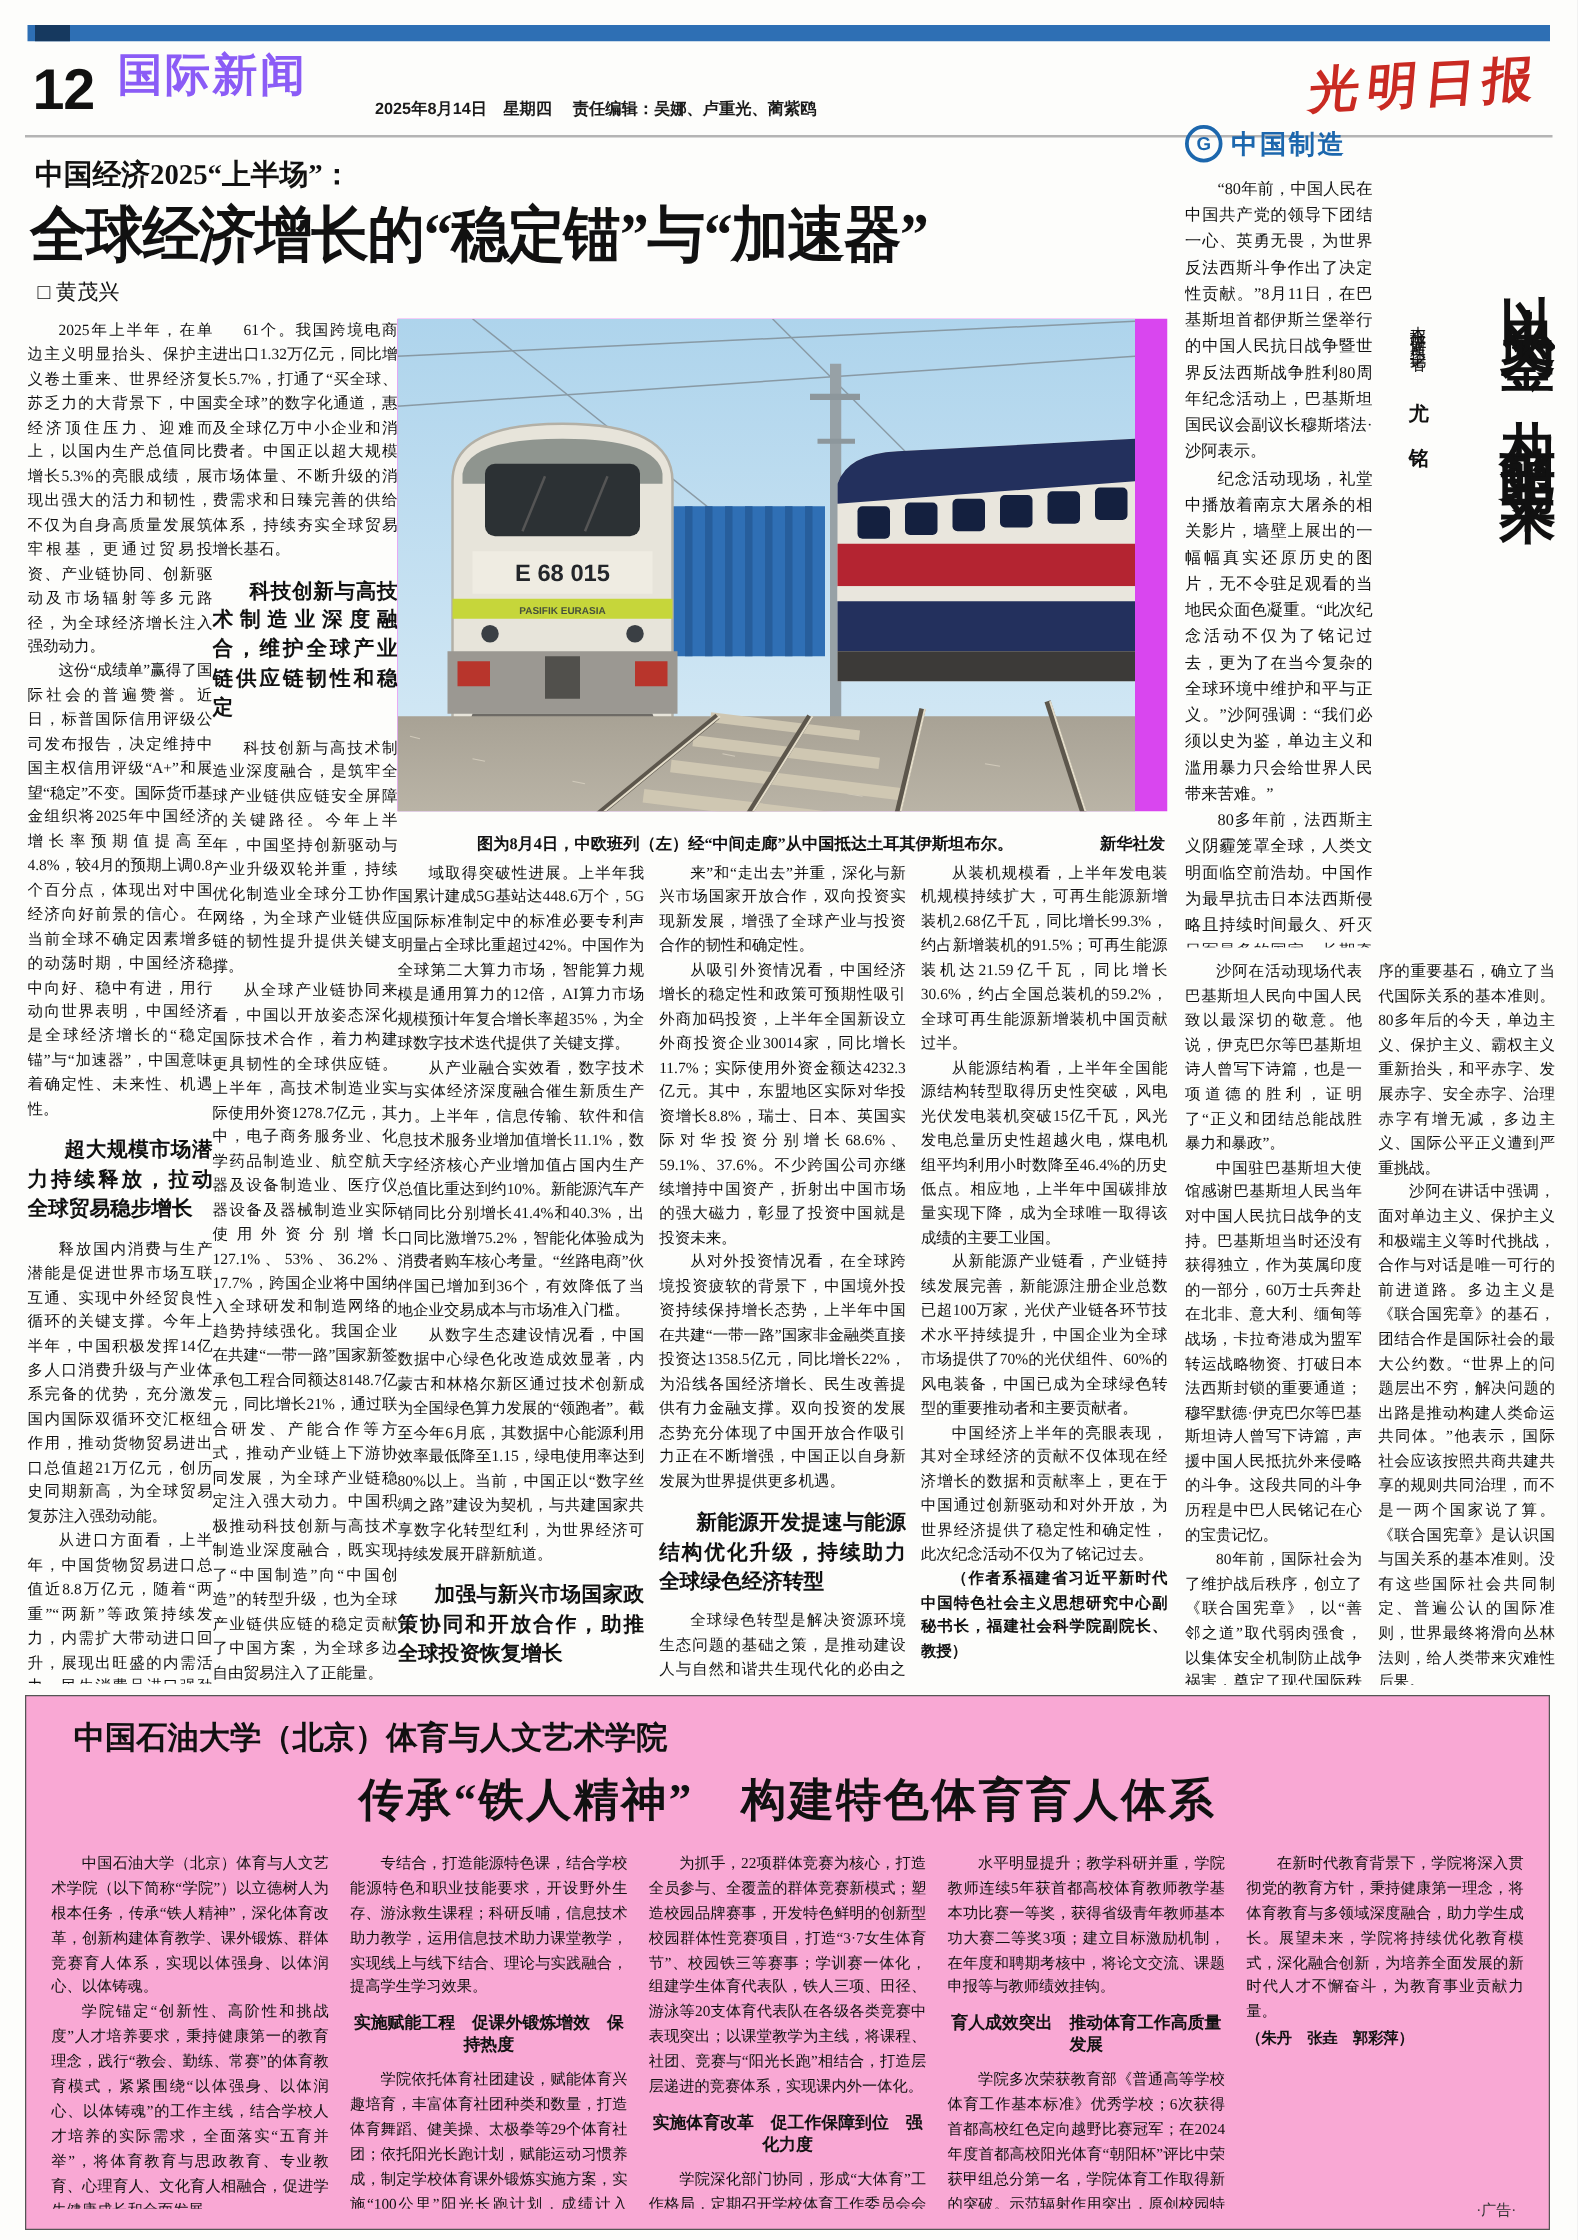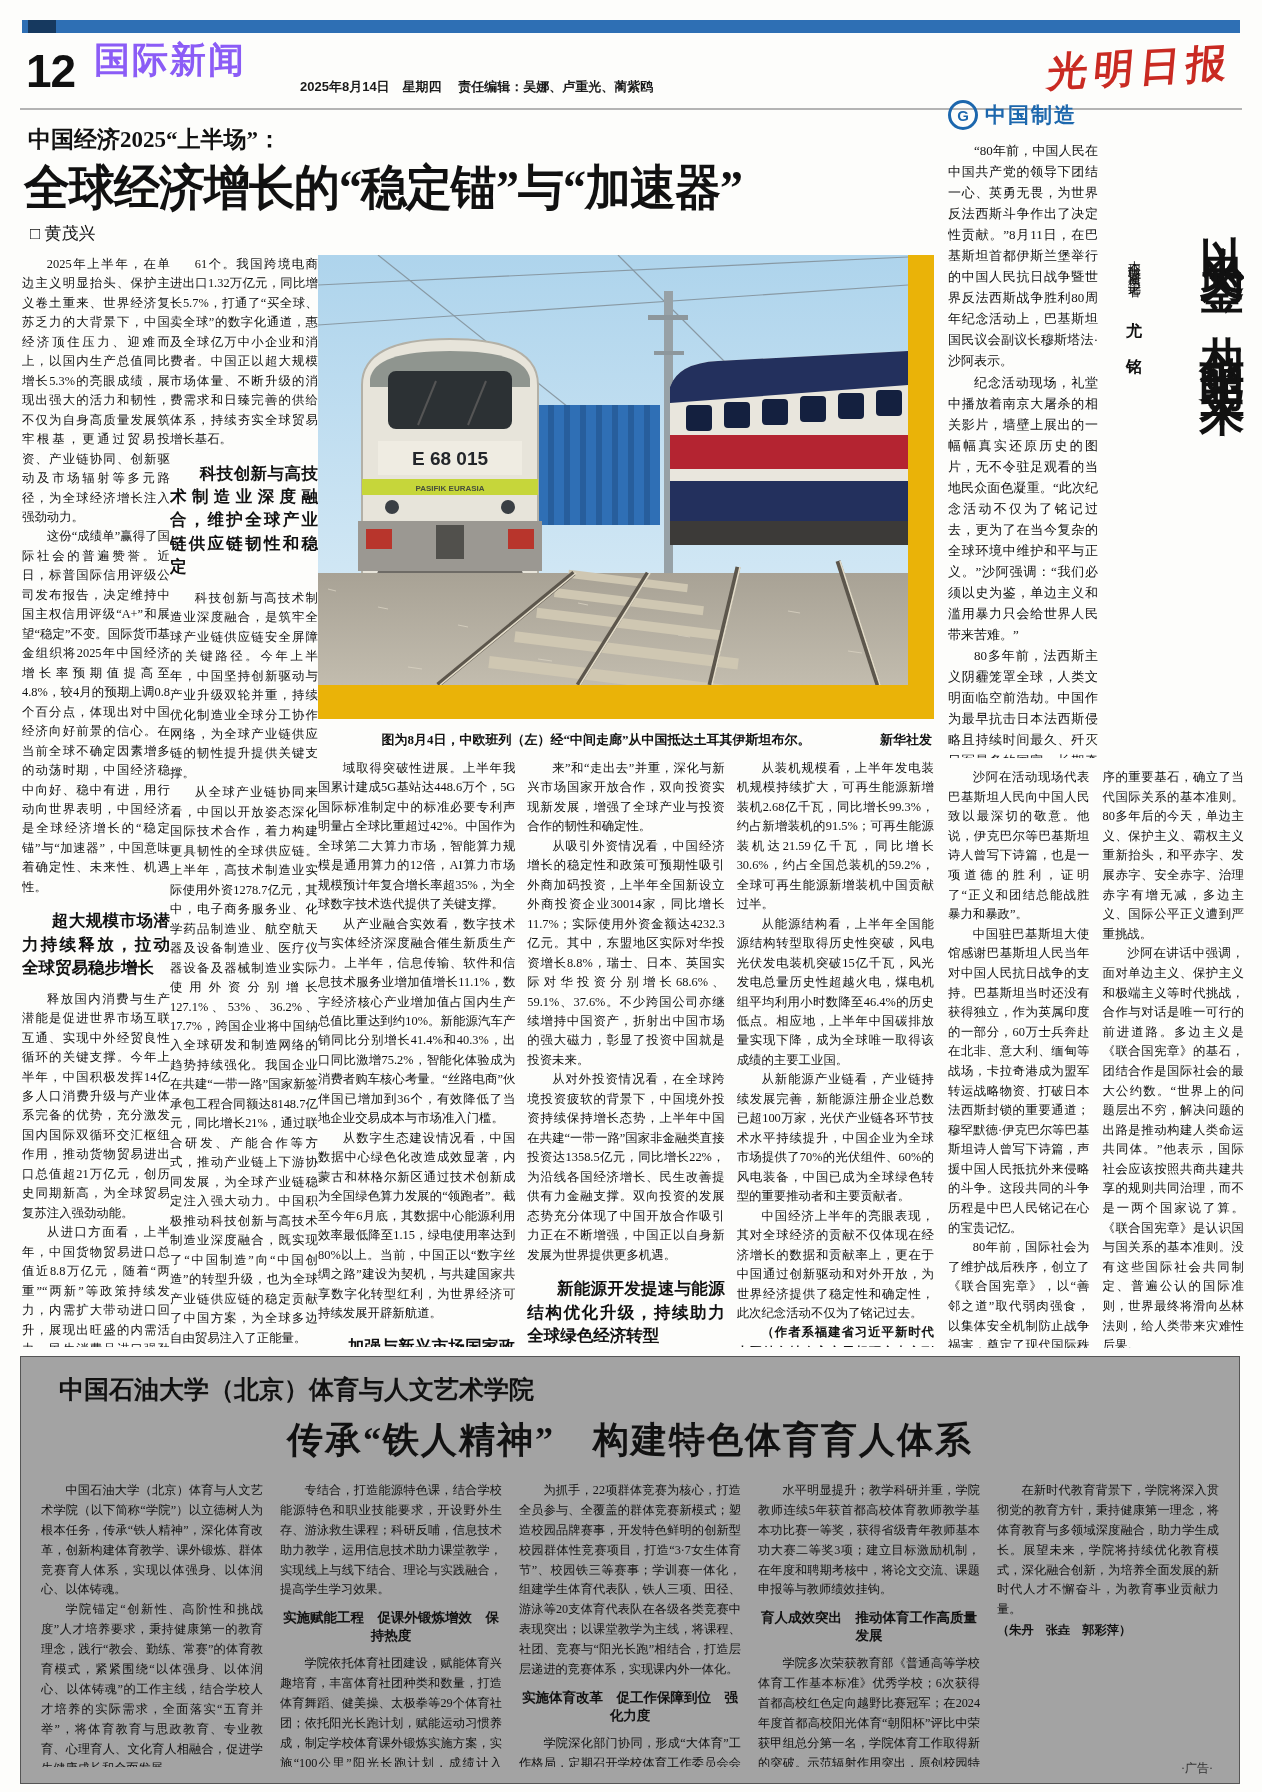--- a/index.html
+++ b/index.html
@@ -19,22 +19,22 @@
   .hrule{position:absolute;left:20px;top:108px;width:1222px;height:2px;background:#b4b4b4;}
   
   #main-article{position:absolute;left:22px;top:120px;width:912px;height:1228px;overflow:hidden;}
   .kicker{font-size:23px;font-weight:700;margin:4px 0 6px 6px;}
   .headline{font-size:46px;font-weight:900;letter-spacing:-1px;line-height:1.15;margin:0 0 8px 2px;
             font-family:"Liberation Serif","DejaVu Serif",serif;transform:scaleY(1.05);transform-origin:left top;}
   .byline{font-size:17px;margin:8px 0 10px 8px;}
   .bodyrow{display:flex;height:1092px;}
   .ncol{flex:0 0 148px;overflow:hidden;}
   .rightblock{flex:1;display:flex;flex-direction:column;}
-  .photo-wrap{height:464px;overflow:hidden;background:#eab308;}
-  .caption-row{display:flex;align-items:center;gap:8px;padding:7px 2px 5px 2px;height:28px;}
+  .photo-wrap{height:394px;overflow:hidden;background:#d946ef;}
+  .caption-row{display:flex;align-items:flex-end;gap:8px;padding:7px 2px 5px 2px;height:28px;}
   .caption{font-size:13px;font-weight:700;flex:1;text-align:center;}
   .credit{font-size:13px;font-weight:700;white-space:nowrap;}
   .under-row{display:flex;gap:12px;flex:1;overflow:hidden;}
   .ucol{flex:1;overflow:hidden;}
   .blk{margin:0;text-align:justify;}
   .blk.para{font-size:12.4px;line-height:1.57;text-indent:2em;}
   .blk.sub{font-family:"Liberation Sans","DejaVu Sans",sans-serif;font-size:16.5px;font-weight:700;
            line-height:1.42;margin:12px 0 10px;text-indent:1.8em;}
   .blk.attr{font-size:12.4px;line-height:1.57;font-weight:700;text-indent:2em;}
   
@@ -49,21 +49,21 @@
   .feat-intro{flex:1;overflow:hidden;padding-right:6px;}
   .feat-intro .blk.para{font-size:13px;line-height:1.62;}
   .v-byline{writing-mode:vertical-rl;font-size:13px;width:40px;padding-top:110px;letter-spacing:3px;}
   .v-byline .vname{font-size:16px;font-weight:700;margin-top:26px;letter-spacing:10px;}
   .v-headline{writing-mode:vertical-rl;font-size:45px;font-weight:900;width:100px;letter-spacing:11px;
           padding-top:60px;line-height:1.0;font-family:"Liberation Serif","DejaVu Serif",serif;}
   .feat-rest{margin-top:10px;column-count:2;column-gap:13px;height:596px;overflow:hidden;}
   .feat-rest .blk.para{font-size:12.4px;line-height:1.58;}
   
   #promo{position:absolute;left:20px;top:1356px;width:1220px;height:428px;border:1.5px solid #555;
-         box-sizing:border-box;padding:14px 20px 8px;overflow:hidden;background:#a3a3a3;}
+         box-sizing:border-box;padding:14px 20px 8px;overflow:hidden;background:#f9a8d4;}
   .promo-kicker{font-family:"Liberation Sans","DejaVu Sans",sans-serif;font-size:25px;font-weight:900;
          margin:2px 0 10px 18px;}
   .promo-headline{font-size:36px;font-weight:900;text-align:center;letter-spacing:2px;margin:0 0 16px;}
   .promo-cols{display:flex;gap:17px;height:286px;overflow:hidden;}
   .pcol{flex:1;overflow:hidden;}
   .pcol .blk.para{font-size:12.2px;line-height:1.63;}
   .pcol .blk.subc{font-family:"Liberation Sans","DejaVu Sans",sans-serif;font-size:13.5px;font-weight:700;
          text-align:center;margin:9px 0;text-indent:0;}
   .pcol .blk.sign{font-size:12.2px;font-weight:700;margin-top:2px;}
   .ad-mark{position:absolute;right:26px;bottom:6px;font-size:12px;color:#333;}

